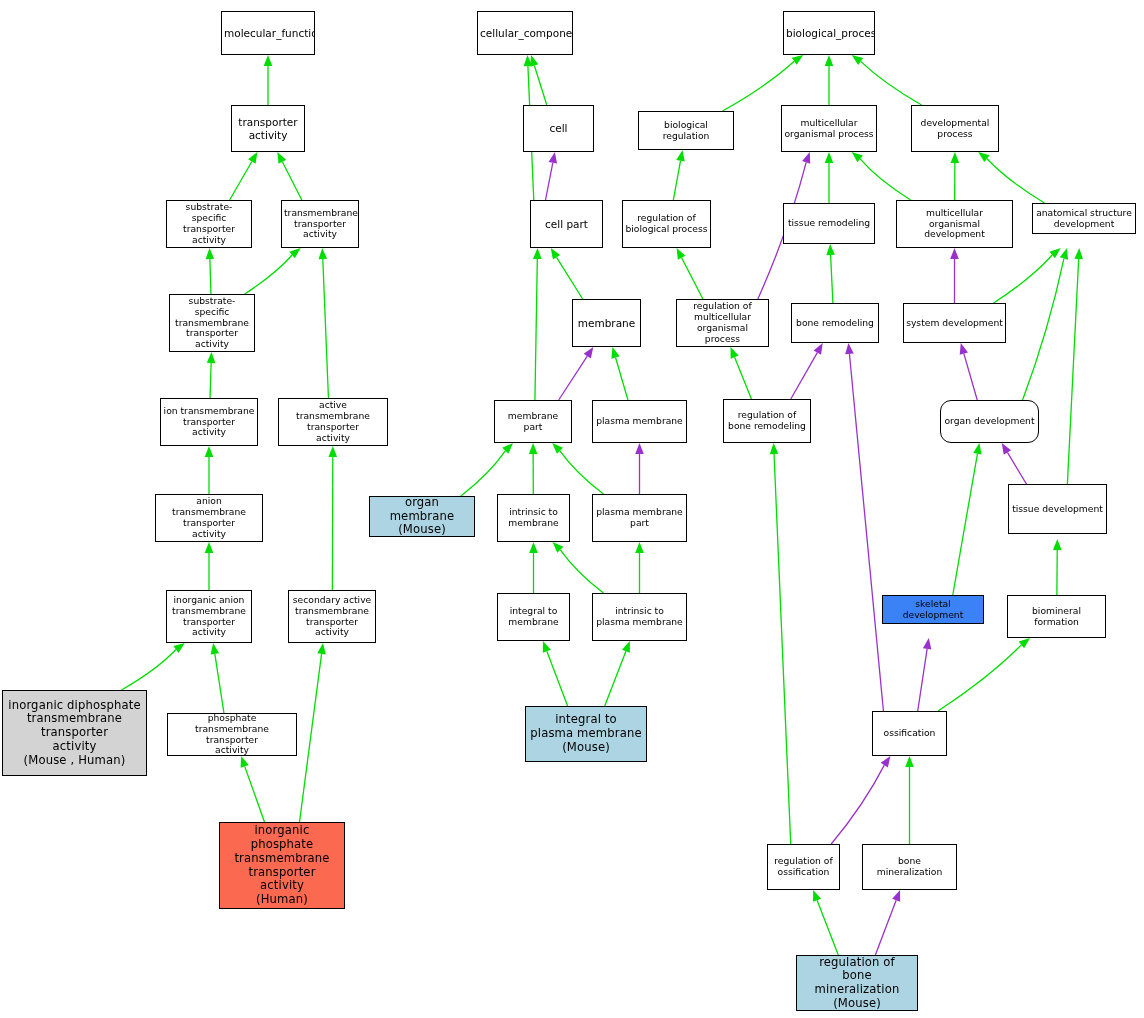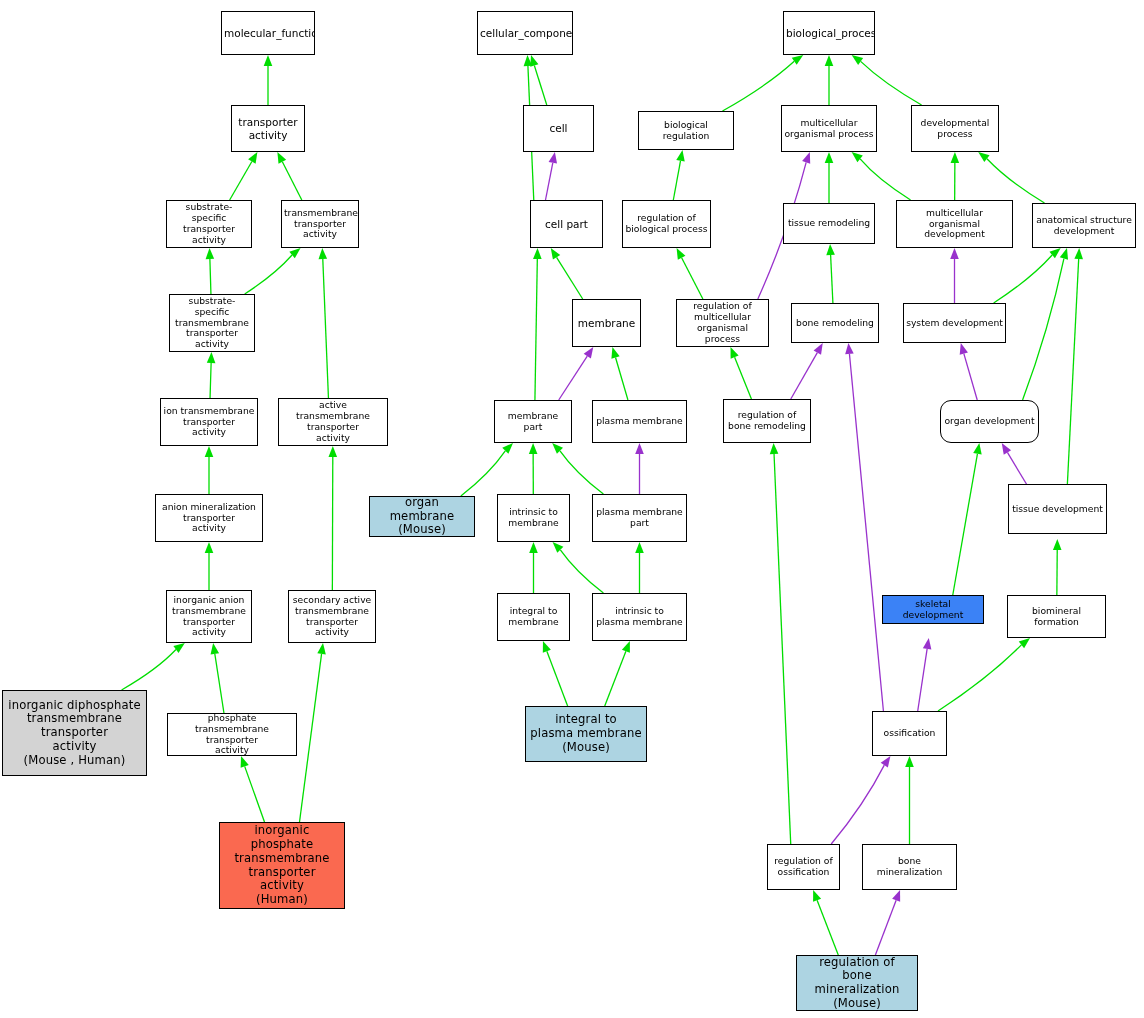--- a/index.html
+++ b/index.html
@@ -220,21 +220,21 @@
         <span class="node-text">regulation of
 biological process</span>
       </div>
       <div class="go-node t9" style="left: 783px; top: 203px; width: 92px; height: 41px; background: rgb(255, 255, 255);">
         <span class="node-text">tissue remodeling</span>
       </div>
       <div class="go-node t9" style="left: 896px; top: 200px; width: 117px; height: 48px; background: rgb(255, 255, 255);">
         <span class="node-text">multicellular
 organismal development</span>
       </div>
-      <div class="go-node t9" style="left: 1032px; top: 203px; width: 104px; height: 45px; background: rgb(255, 255, 255);">
+      <div class="go-node t9" style="left: 1032px; top: 203px; width: 104px; height: 31px; background: rgb(255, 255, 255);">
         <span class="node-text">anatomical structure
 development</span>
       </div>
       <div class="go-node t9" style="left: 169px; top: 294px; width: 86px; height: 58px; background: rgb(255, 255, 255);">
         <span class="node-text">substrate-specific
 transmembrane
 transporter
 activity</span>
       </div>
       <div class="go-node t10" style="left: 572px; top: 299px; width: 69px; height: 48px; background: rgb(255, 255, 255);">
@@ -268,21 +268,21 @@
         <span class="node-text">plasma membrane</span>
       </div>
       <div class="go-node t9" style="left: 723px; top: 399px; width: 88px; height: 44px; background: rgb(255, 255, 255);">
         <span class="node-text">regulation of
 bone remodeling</span>
       </div>
       <div class="go-node t9" style="left: 940px; top: 400px; width: 99px; height: 43px; background: rgb(255, 255, 255); border-radius: 11px;">
         <span class="node-text">organ development</span>
       </div>
       <div class="go-node t9" style="left: 155px; top: 494px; width: 108px; height: 48px; background: rgb(255, 255, 255);">
-        <span class="node-text">anion mineralization
+        <span class="node-text">anion transmembrane
 transporter
 activity</span>
       </div>
       <div class="go-node t11" style="left: 369px; top: 496px; width: 106px; height: 41px; background: rgb(173, 212, 226);">
         <span class="node-text">organ membrane
 (Mouse)</span>
       </div>
       <div class="go-node t9" style="left: 497px; top: 494px; width: 73px; height: 48px; background: rgb(255, 255, 255);">
         <span class="node-text">intrinsic to
 membrane</span>

